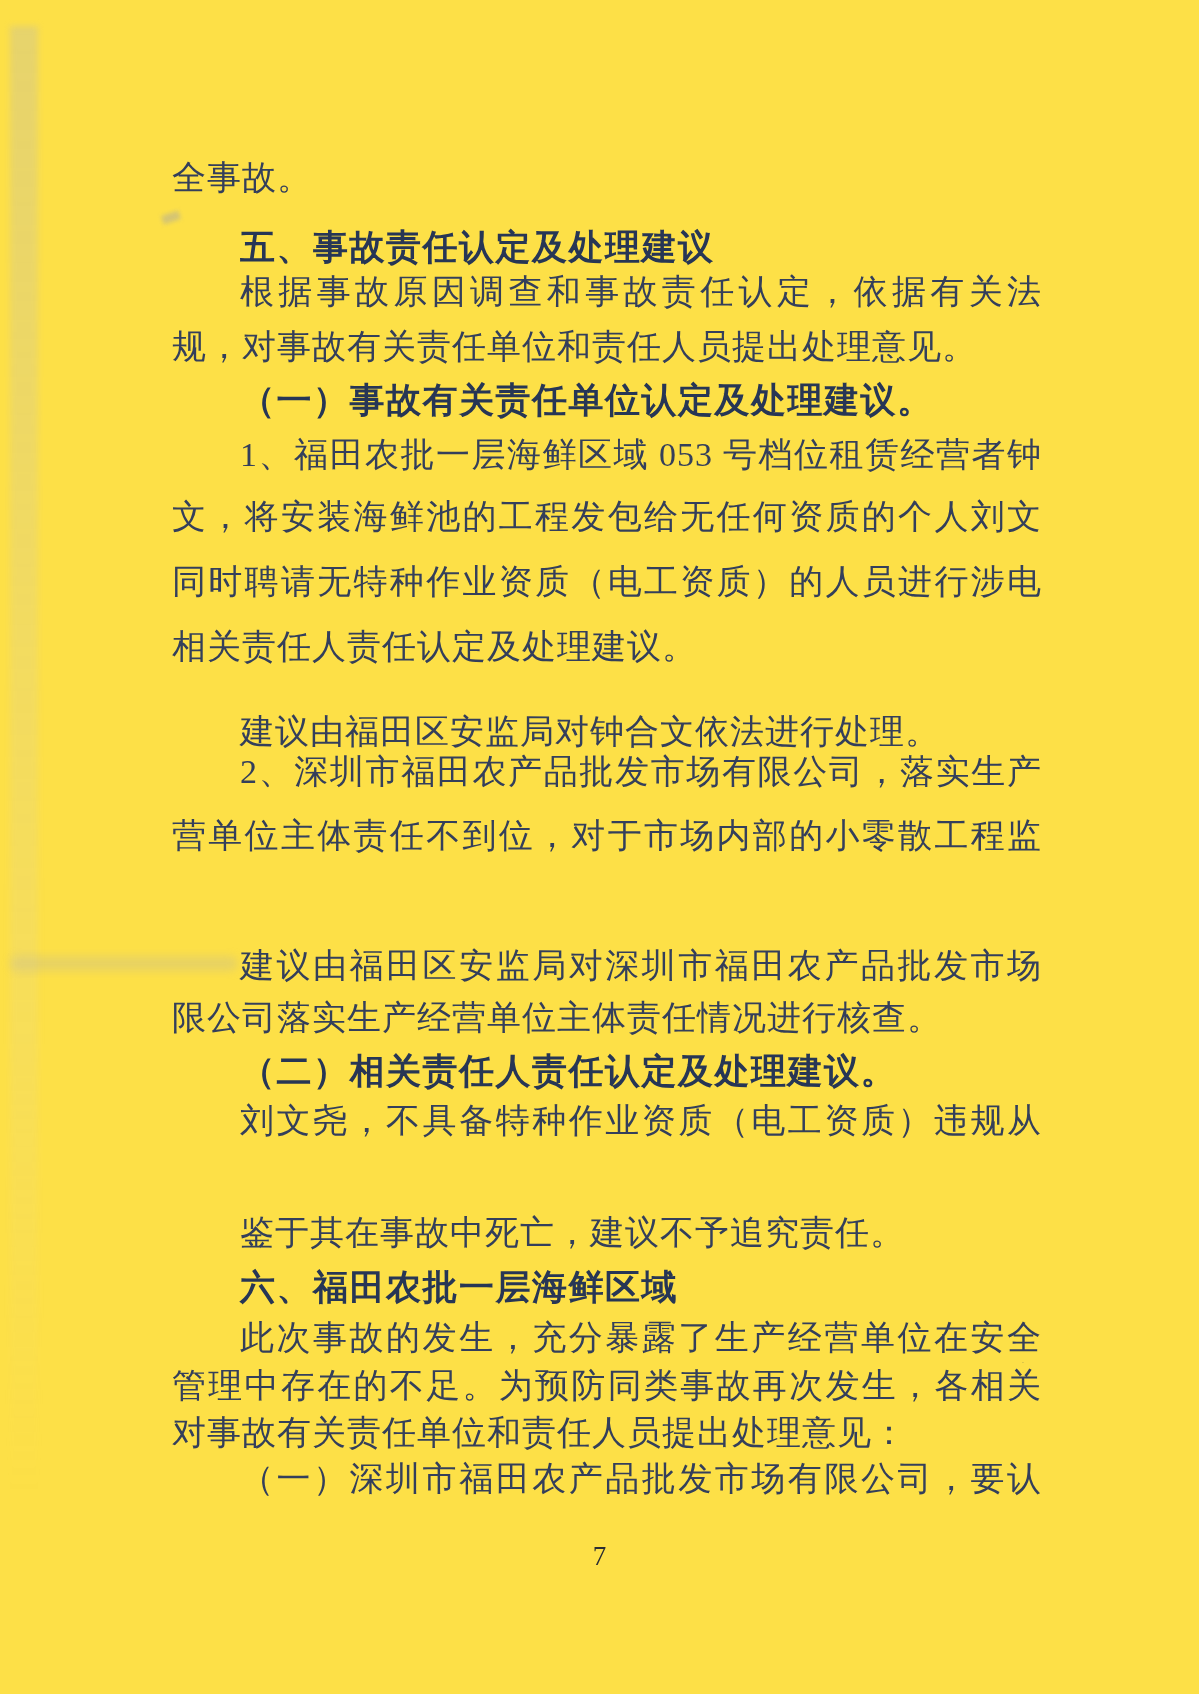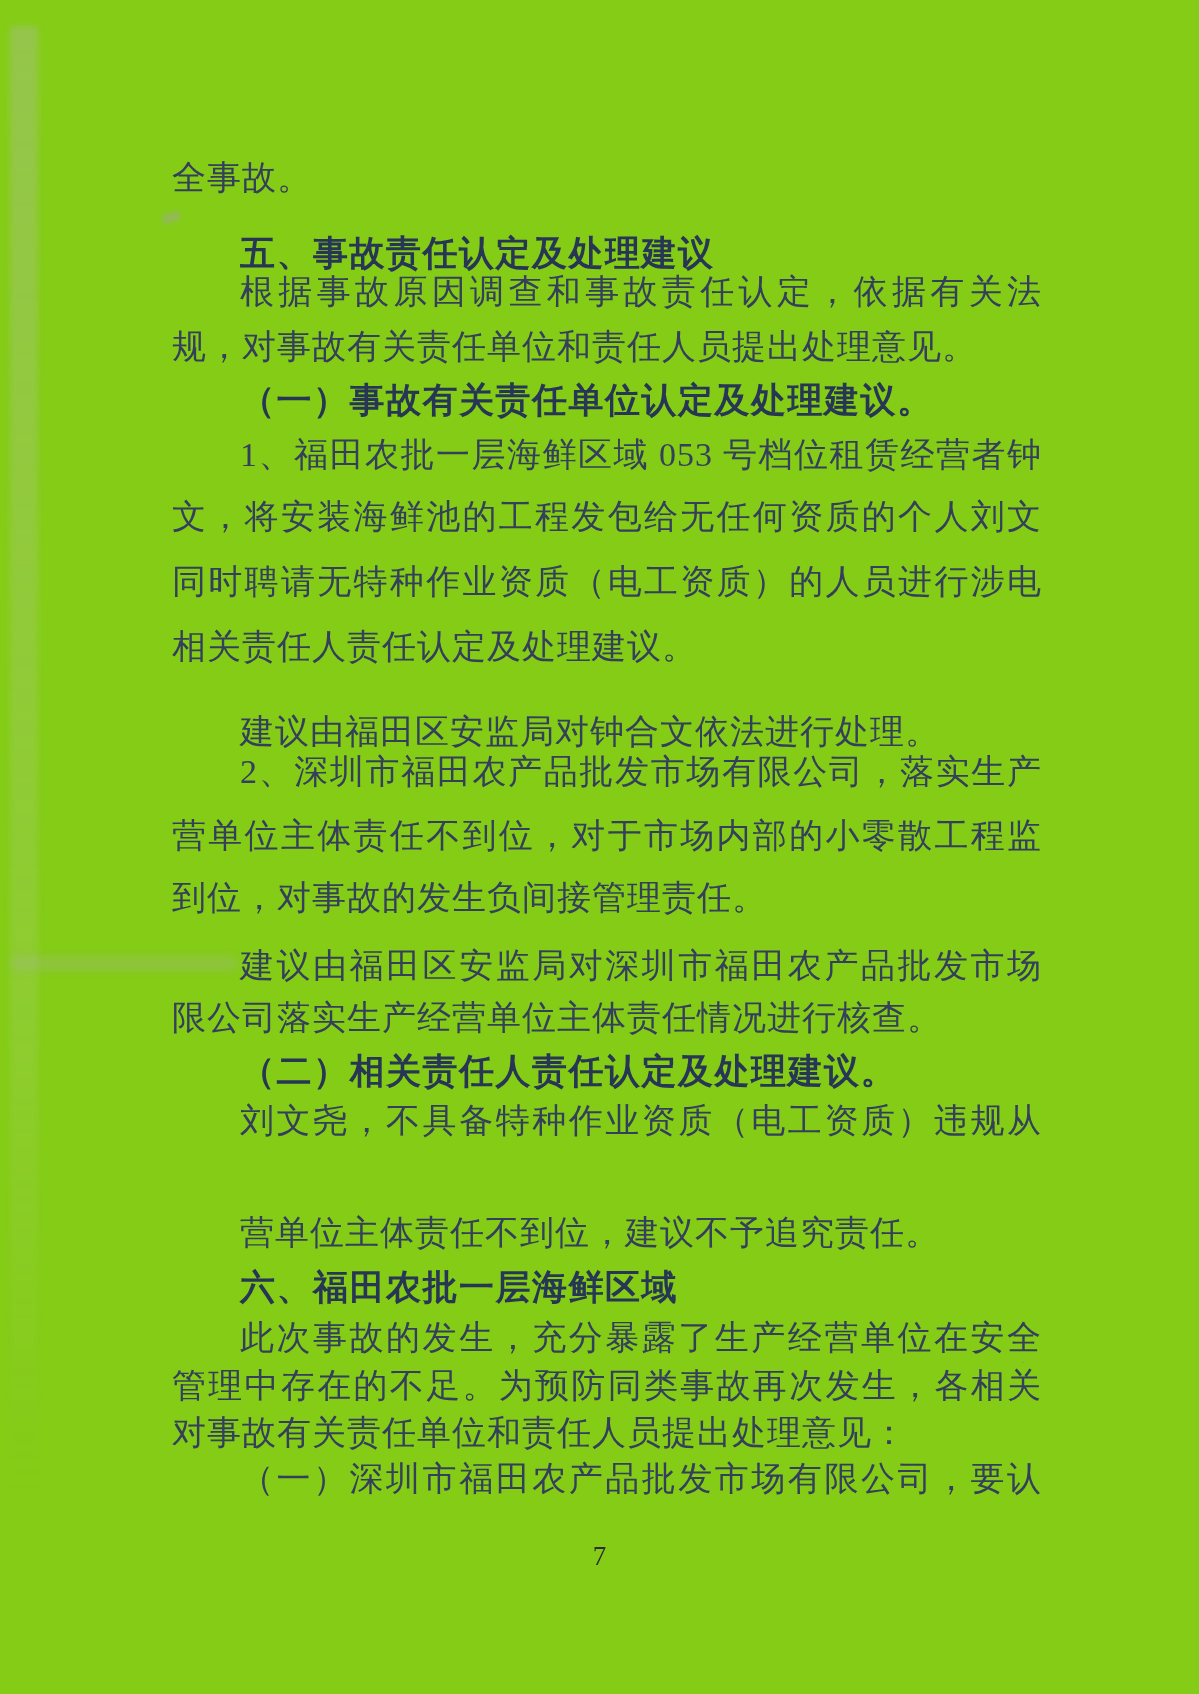--- a/index.html
+++ b/index.html
@@ -4,21 +4,21 @@
 <style>
   html, body {
     margin: 0;
     padding: 0;
     background: #ffffff;
   }
   .page {
     position: relative;
     width: 1199px;
     height: 1694px;
-    background: #84cc16;
+    background: #fde047;
     overflow: hidden;
     font-family: "Liberation Serif", serif;
   }
   
   .line {
     position: absolute;
     left: 172px;
     width: 870px;
     height: 46px;
     font-size: 34px;
@@ -92,37 +92,36 @@
 </head>
 <body>
 
 <div class="page">
 
   <div class="edge-band"></div>
   <div class="smudge-long"></div>
   <div class="smudge-dash"></div>
 
   <div class="line" style="top:157px">全事故。</div>
-  <div class="line heading indent" style="top:232px">五、事故责任认定及处理建议</div>
+  <div class="line heading indent" style="top:226px">五、事故责任认定及处理建议</div>
   <div class="line indent fill" style="top:271px">根据事故原因调查和事故责任认定，依据有关法律、法</div>
   <div class="line" style="top:326px">规，对事故有关责任单位和责任人员提出处理意见。</div>
   <div class="line heading indent" style="top:379px">（一）事故有关责任单位认定及处理建议。</div>
   <div class="line indent fill" style="top:434px">1、福田农批一层海鲜区域 053 号档位租赁经营者钟合</div>
   <div class="line fill" style="top:496px">文，将安装海鲜池的工程发包给无任何资质的个人刘文尧，</div>
   <div class="line fill" style="top:561px">同时聘请无特种作业资质（电工资质）的人员进行涉电作业，</div>
   <div class="line" style="top:626px">相关责任人责任认定及处理建议。</div>
   <div class="line indent" style="top:711px">建议由福田区安监局对钟合文依法进行处理。</div>
   <div class="line indent fill" style="top:751px">2、深圳市福田农产品批发市场有限公司，落实生产经</div>
   <div class="line fill" style="top:815px">营单位主体责任不到位，对于市场内部的小零散工程监管不</div>
-  <div class="line" style="top:877px">到位，对事故的发生负间接管理责任。</div>
   <div class="line indent fill" style="top:945px">建议由福田区安监局对深圳市福田农产品批发市场有</div>
   <div class="line heading indent" style="top:1050px">（二）相关责任人责任认定及处理建议。</div>
   <div class="line" style="top:997px">限公司落实生产经营单位主体责任情况进行核查。</div>
   <div class="line indent fill" style="top:1100px">刘文尧，不具备特种作业资质（电工资质）违规从事涉</div>
-  <div class="line indent" style="top:1212px">营单位主体责任不到位，建议不予追究责任。</div>
+  <div class="line indent" style="top:1212px">鉴于其在事故中死亡，建议不予追究责任。</div>
   <div class="line heading indent" style="top:1266px">六、福田农批一层海鲜区域</div>
   <div class="line indent fill" style="top:1317px">此次事故的发生，充分暴露了生产经营单位在安全生产</div>
   <div class="line fill" style="top:1365px">管理中存在的不足。为预防同类事故再次发生，各相关单位</div>
   <div class="line" style="top:1412px">对事故有关责任单位和责任人员提出处理意见：</div>
   <div class="line indent fill" style="top:1458px">（一）深圳市福田农产品批发市场有限公司，要认真吸</div>
 
   <div class="page-number">7</div>
 
 </div>
 

